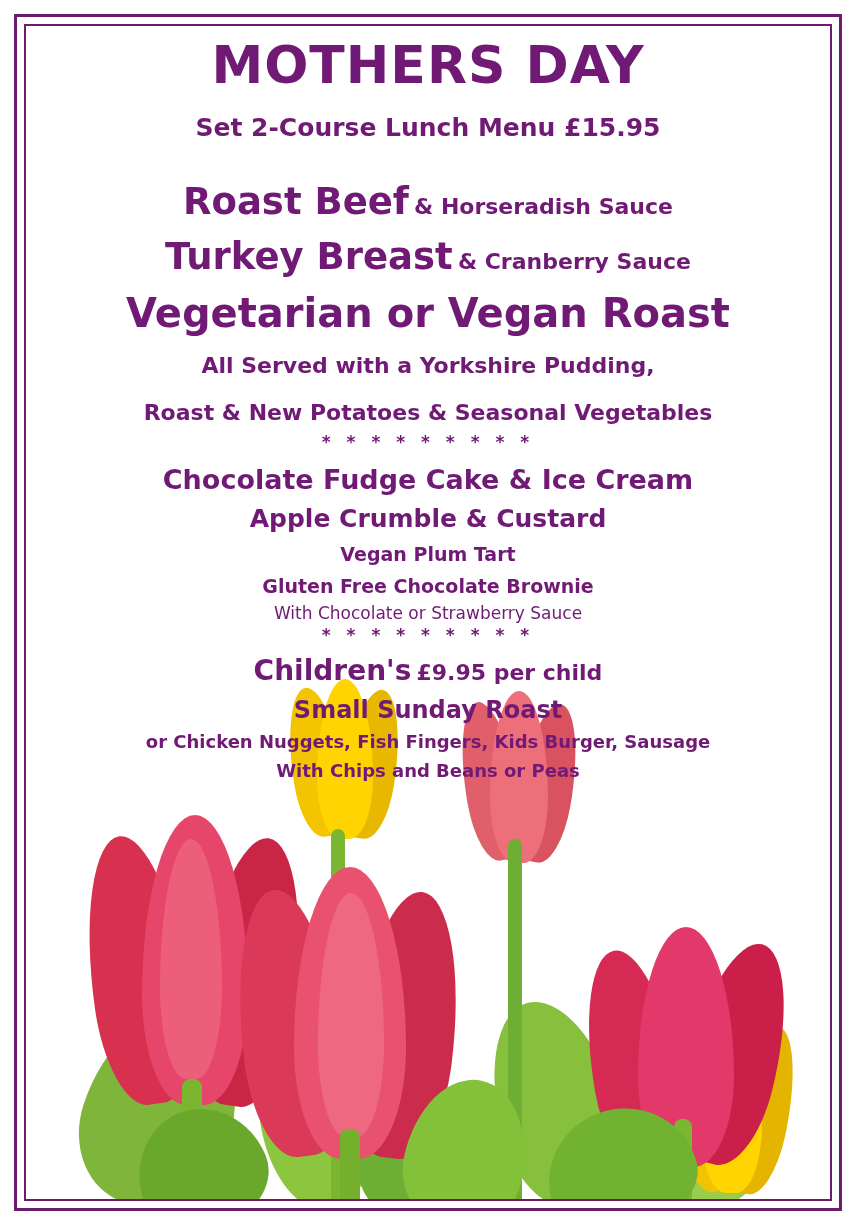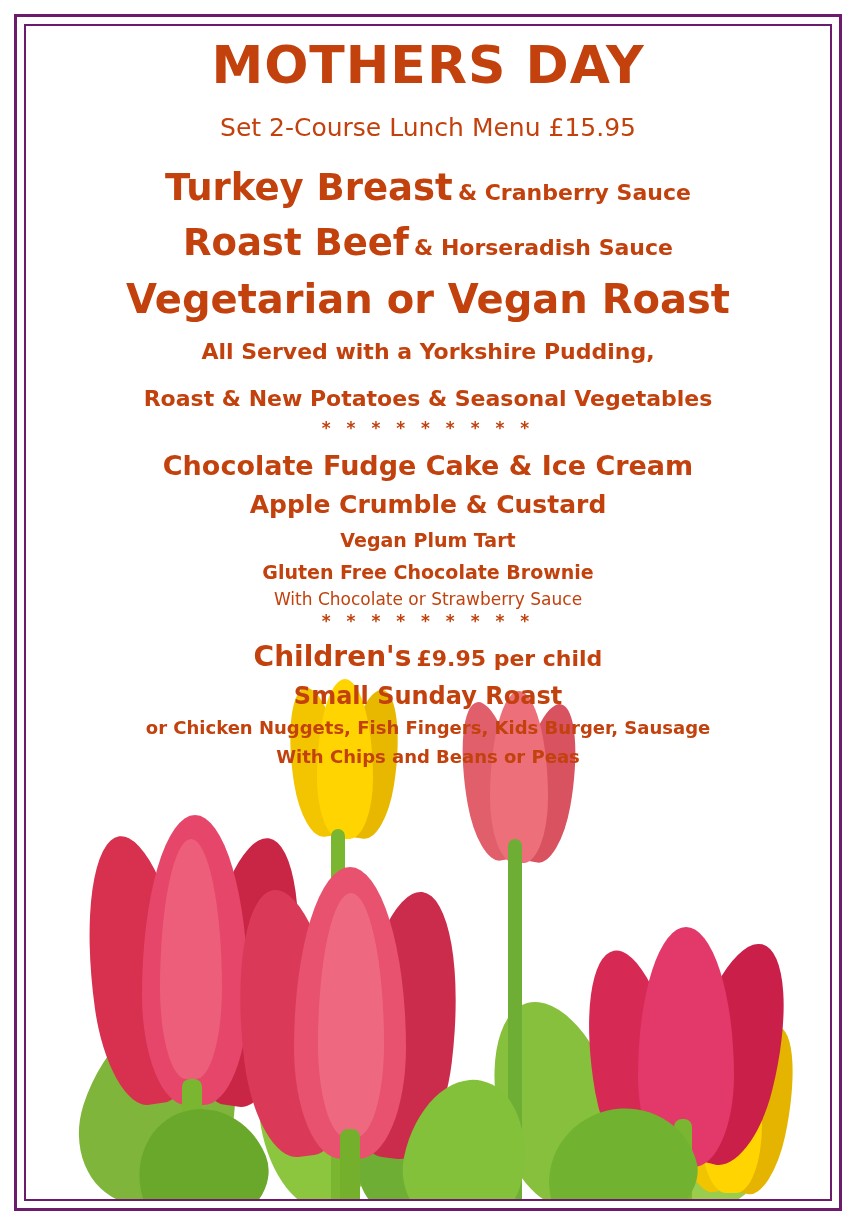--- a/index.html
+++ b/index.html
@@ -66,39 +66,39 @@
   }
 
   
   .content {
     position: absolute;
     left: 40px;
     right: 40px;
     top: 38px;
     text-align: center;
     z-index: 20;
-    color: #c2410c;
+    color: #701a75;
   }
   .title {
     font-size: 52px;
     font-weight: bold;
     letter-spacing: 1px;
     line-height: 1.05;
     margin-bottom: 16px;
   }
   .subtitle {
     font-size: 25px;
     font-weight: bold;
     line-height: 1.55;
   }
   .subtitle2 {
     font-size: 25px;
-    font-weight: normal;
+    font-weight: bold;
     line-height: 1.55;
-    margin-bottom: 20px;
+    margin-bottom: 34px;
   }
   .main-item {
     line-height: 1.15;
     margin-bottom: 12px;
     white-space: nowrap;
   }
   .main-item .big {
     font-size: 37px;
     font-weight: bold;
   }
@@ -246,27 +246,27 @@
 
   <div class="border-outer"></div>
   <div class="border-inner"></div>
 
   <div class="content">
 
     <div class="title">MOTHERS DAY</div>
     <div class="subtitle2">Set 2-Course Lunch Menu £15.95</div>
 
     <div class="main-item">
+      <span class="big">Roast Beef</span>
+      <span class="small">&amp; Horseradish Sauce</span>
+    </div>
+
+    <div class="main-item">
       <span class="big">Turkey Breast</span>
       <span class="small">&amp; Cranberry Sauce</span>
-    </div>
-
-    <div class="main-item">
-      <span class="big">Roast Beef</span>
-      <span class="small">&amp; Horseradish Sauce</span>
     </div>
 
     <div class="main-item wide">
       <span class="big">Vegetarian or Vegan Roast</span>
     </div>
 
     <div class="served">All Served with a Yorkshire Pudding,</div>
     <div class="served">Roast &amp; New Potatoes &amp; Seasonal Vegetables</div>
 
     <div class="stars">* * * * * * * * *</div>

